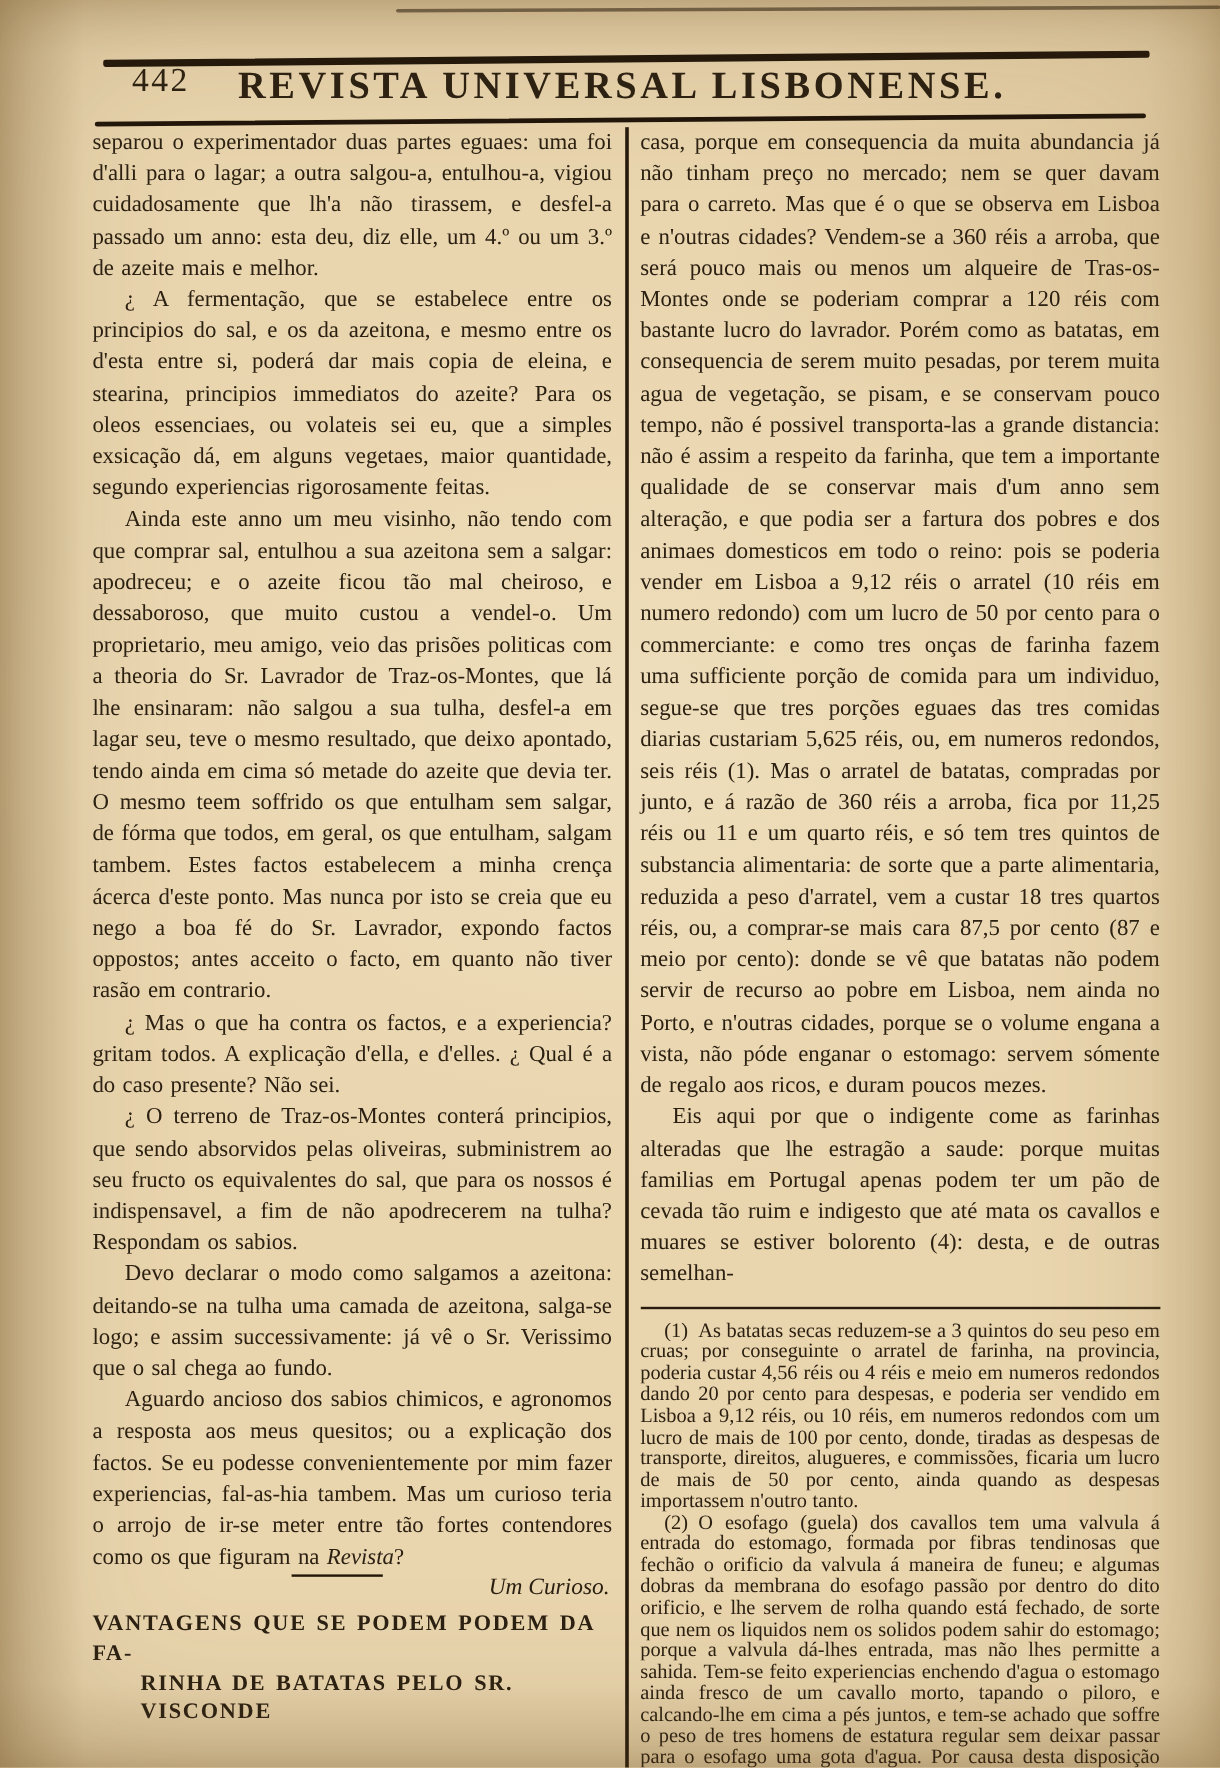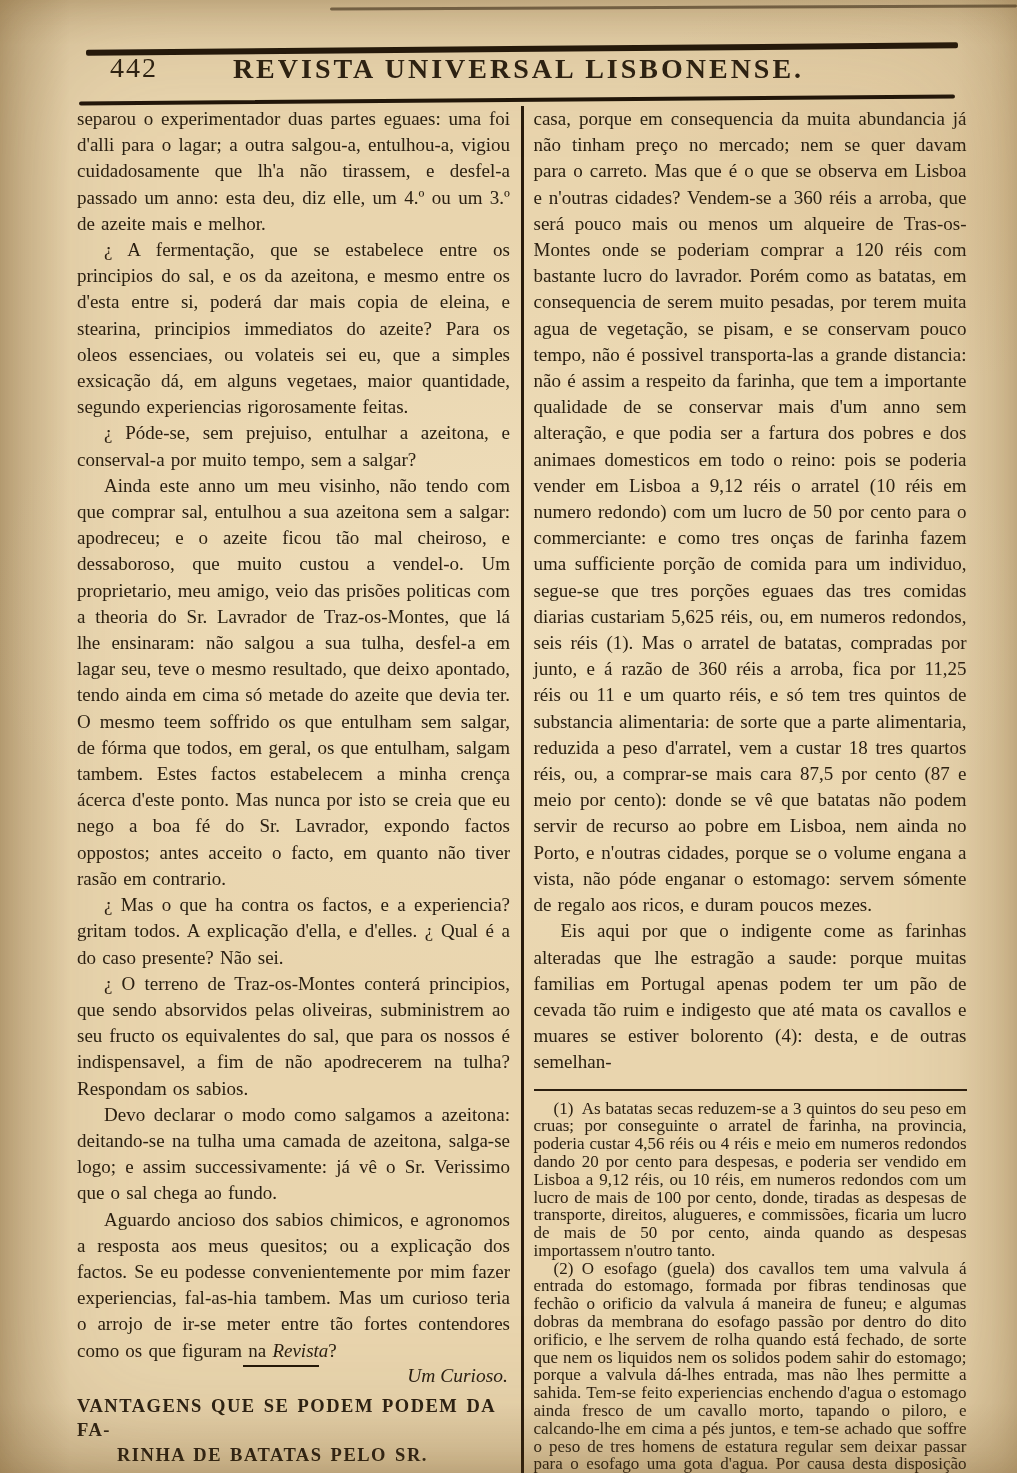--- a/index.html
+++ b/index.html
@@ -22,21 +22,21 @@
   
   .rule { position:absolute; background:#20150a; border-radius:2px; }
   .rule-top-edge { left:330px; right:0; top:6px; height:3px; opacity:.55; transform:rotate(-.25deg); }
   .rule-top { left:86px; width:872px; top:46px; height:6px; transform:rotate(-.5deg); }
   .rule-header { left:79px; width:876px; top:98px; height:3.5px; transform:rotate(-.45deg); }
 
   
   .pagenum { position:absolute; left:110px; top:52px; font-size:28px; font-weight:normal;
     letter-spacing:2px; }
   .jtitle { position:absolute; left:60px; right:40px; top:53px; text-align:center;
-    font-size:28px; font-weight:bold; letter-spacing:3px; }
+    font-size:32px; font-weight:bold; letter-spacing:3px; }
 
   
   .columns { position:absolute; left:77px; top:106px; width:890px; display:flex; }
   .col { width:433px; }
   .divider { width:2.5px; background:#281b0c; margin:0 10px 0 11px; min-height:1286px; }
 
   p.body { font-size:19px; line-height:26.2px; text-align:justify; text-indent:27px;
     word-spacing:1.4px; margin:0; }
   p.cont { text-indent:0;font-family:Liberation Serif, serif; }
   .italic { font-style:italic;margin-top:40px; }
@@ -60,21 +60,20 @@
 <div class="rule rule-top"></div>
 <div class="pagenum">442</div>
 <div class="jtitle">REVISTA UNIVERSAL LISBONENSE.</div>
 <div class="rule rule-header"></div>
 
 <div class="columns">
 
   <div class="col">
     <p class="body cont">separou o experimentador duas partes eguaes: uma foi d'alli para o lagar; a outra salgou-a, entulhou-a, vigiou cuidadosamente que lh'a não tirassem, e desfel-a passado um anno: esta deu, diz elle, um 4.º ou um 3.º de azeite mais e melhor.</p>
     <p class="body">¿ A fermentação, que se estabelece entre os principios do sal, e os da azeitona, e mesmo entre os d'esta entre si, poderá dar mais copia de eleina, e stearina, principios immediatos do azeite? Para os oleos essenciaes, ou volateis sei eu, que a simples exsicação dá, em alguns vegetaes, maior quantidade, segundo experiencias rigorosamente feitas.</p>
-    <p class="body">¿ Póde-se, sem prejuiso, entulhar a azeitona, e conserval-a por muito tempo, sem a salgar?</p>
     <p class="body">Ainda este anno um meu visinho, não tendo com que comprar sal, entulhou a sua azeitona sem a salgar: apodreceu; e o azeite ficou tão mal cheiroso, e dessaboroso, que muito custou a vendel-o. Um proprietario, meu amigo, veio das prisões politicas com a theoria do Sr. Lavrador de Traz-os-Montes, que lá lhe ensinaram: não salgou a sua tulha, desfel-a em lagar seu, teve o mesmo resultado, que deixo apontado, tendo ainda em cima só metade do azeite que devia ter. O mesmo teem soffrido os que entulham sem salgar, de fórma que todos, em geral, os que entulham, salgam tambem. Estes factos estabelecem a minha crença ácerca d'este ponto. Mas nunca por isto se creia que eu nego a boa fé do Sr. Lavrador, expondo factos oppostos; antes acceito o facto, em quanto não tiver rasão em contrario.</p>
     <p class="body">¿ Mas o que ha contra os factos, e a experiencia? gritam todos. A explicação d'ella, e d'elles. ¿ Qual é a do caso presente? Não sei.</p>
     <p class="body">¿ O terreno de Traz-os-Montes conterá principios, que sendo absorvidos pelas oliveiras, subministrem ao seu fructo os equivalentes do sal, que para os nossos é indispensavel, a fim de não apodrecerem na tulha? Respondam os sabios.</p>
     <p class="body">Devo declarar o modo como salgamos a azeitona: deitando-se na tulha uma camada de azeitona, salga-se logo; e assim successivamente: já vê o Sr. Verissimo que o sal chega ao fundo.</p>
     <p class="body"><span>Aguardo ancioso dos sabios chimicos, e agronomos a resposta aos meus quesitos; ou a explicação dos factos. Se eu podesse convenientemente por mim fazer experiencias, fal-as-hia tambem. Mas um curioso teria o arrojo de ir-se meter entre tão fortes contendores como os que figuram na </span><span class="italic">Revista</span><span>?</span></p>
     <div class="sig-row">
       <div class="sig-dash"></div>
       <div class="sig-name">Um Curioso.</div>
     </div>
     <div class="heading">

